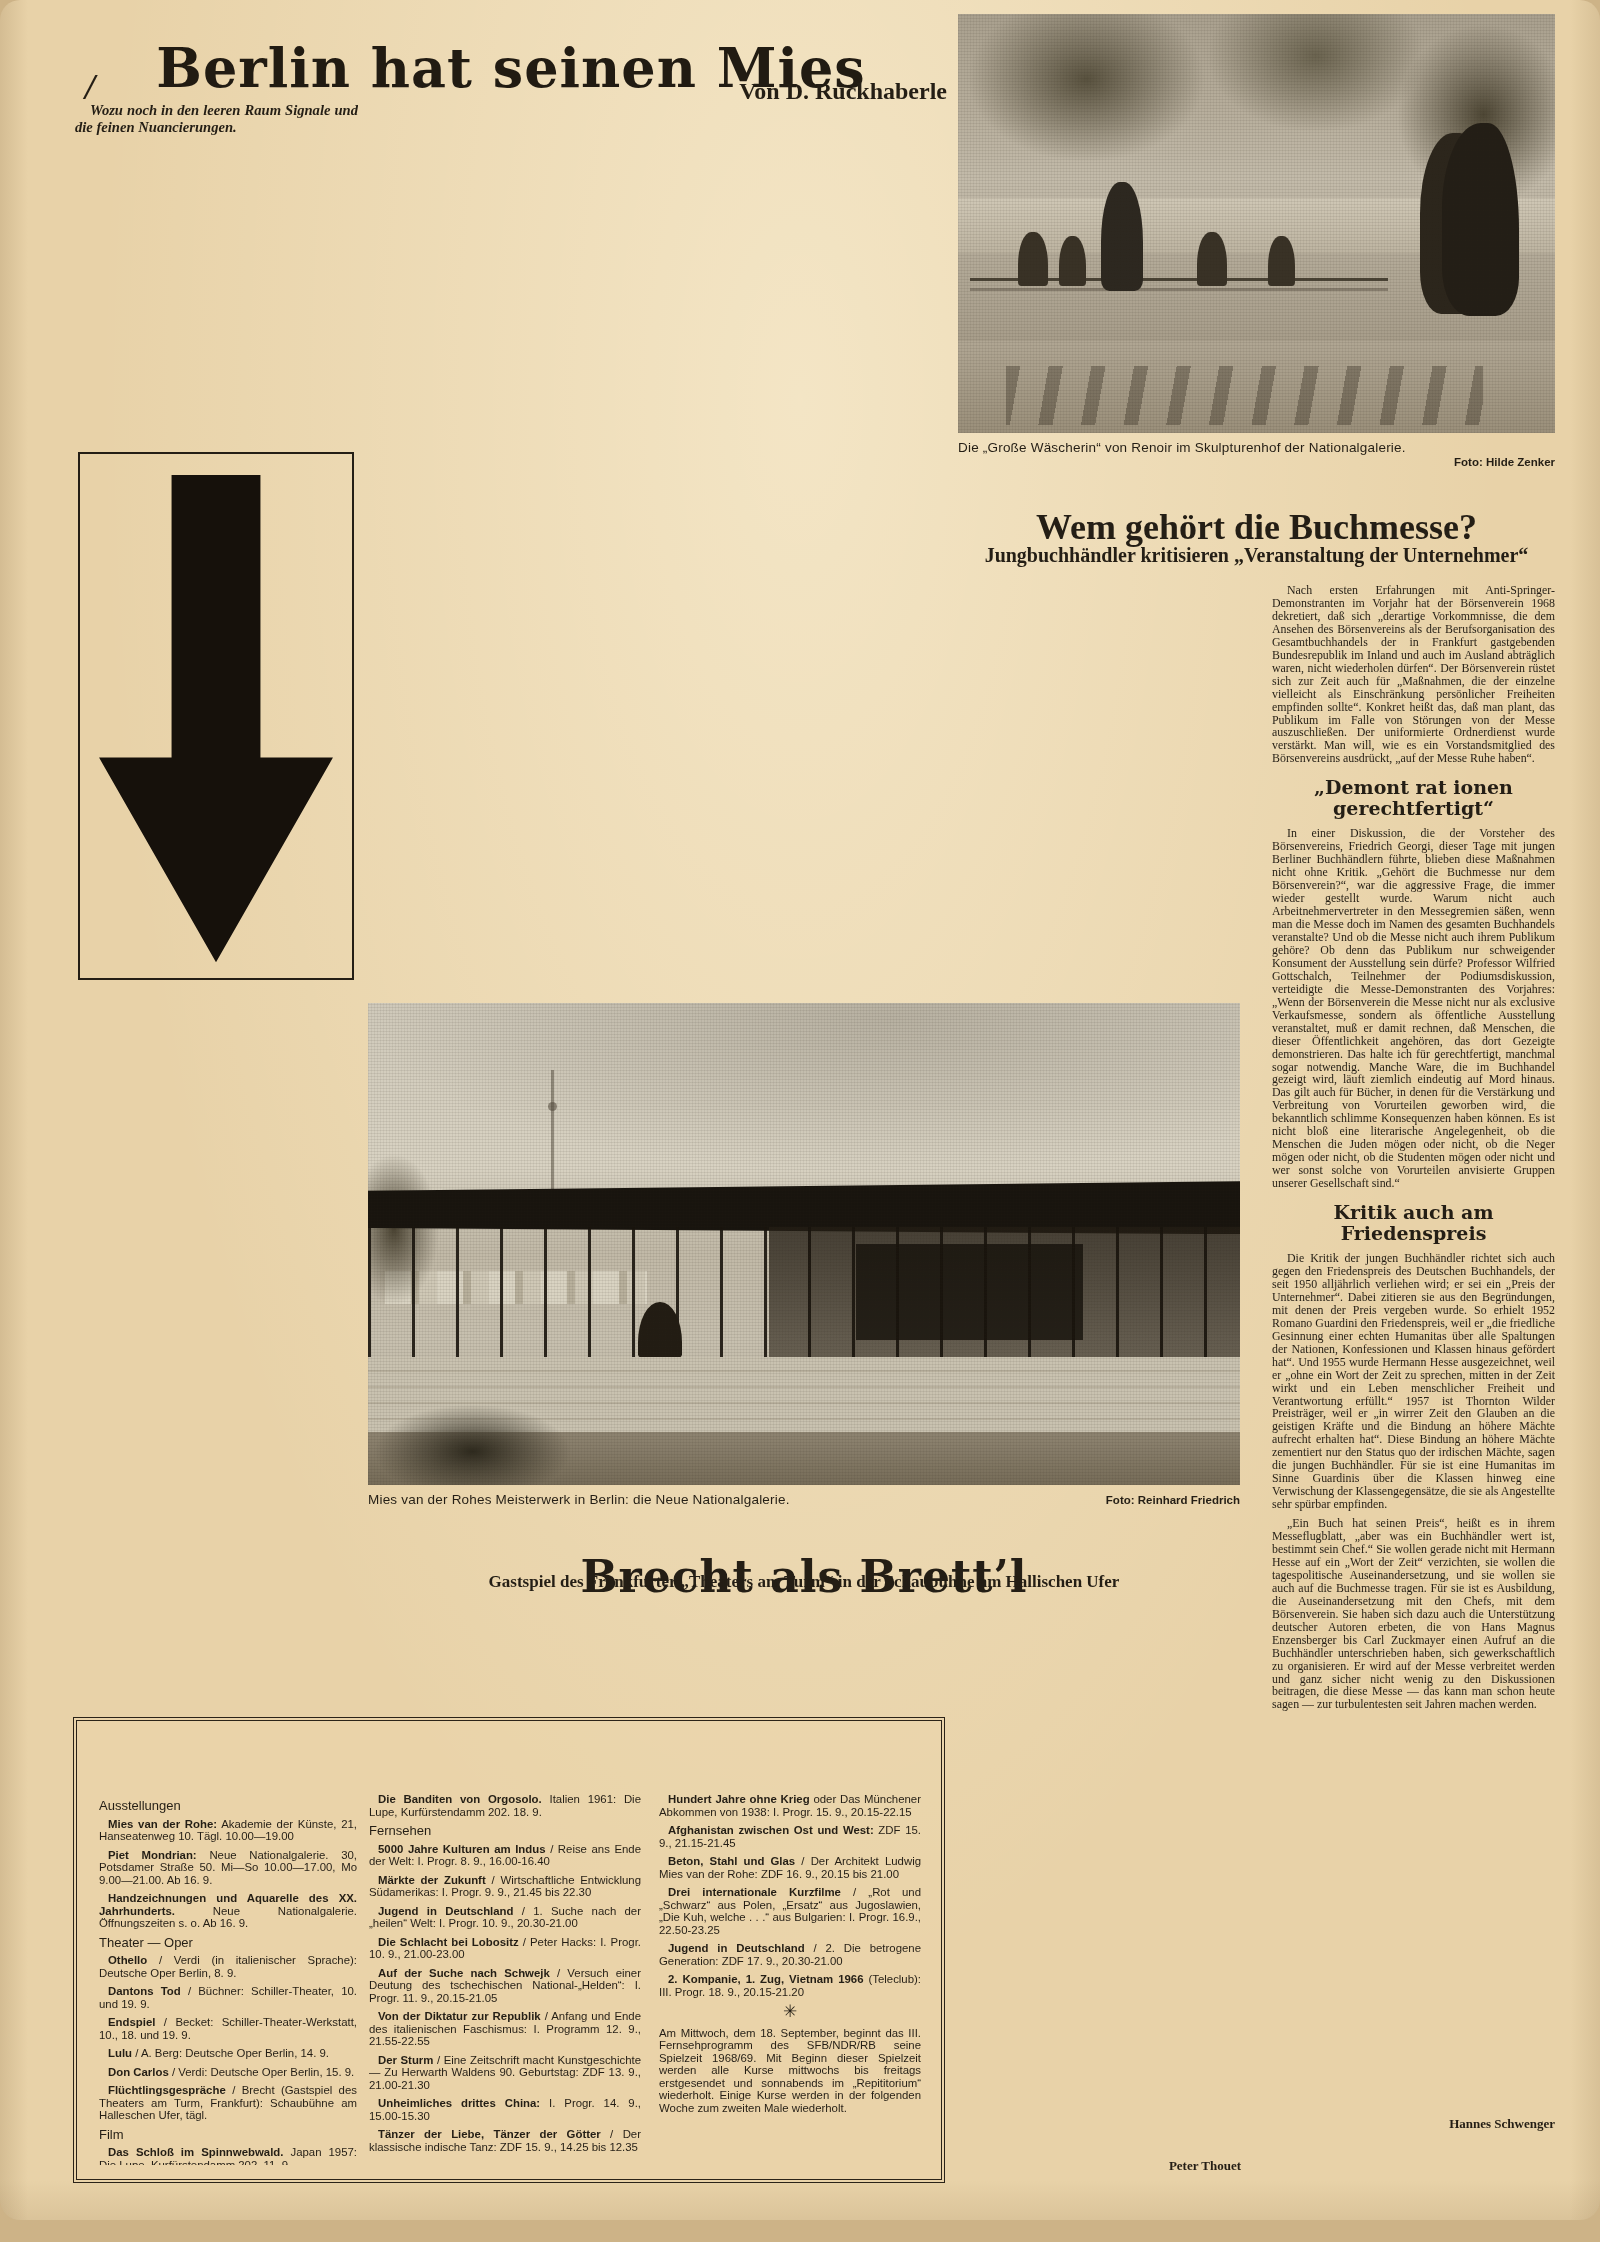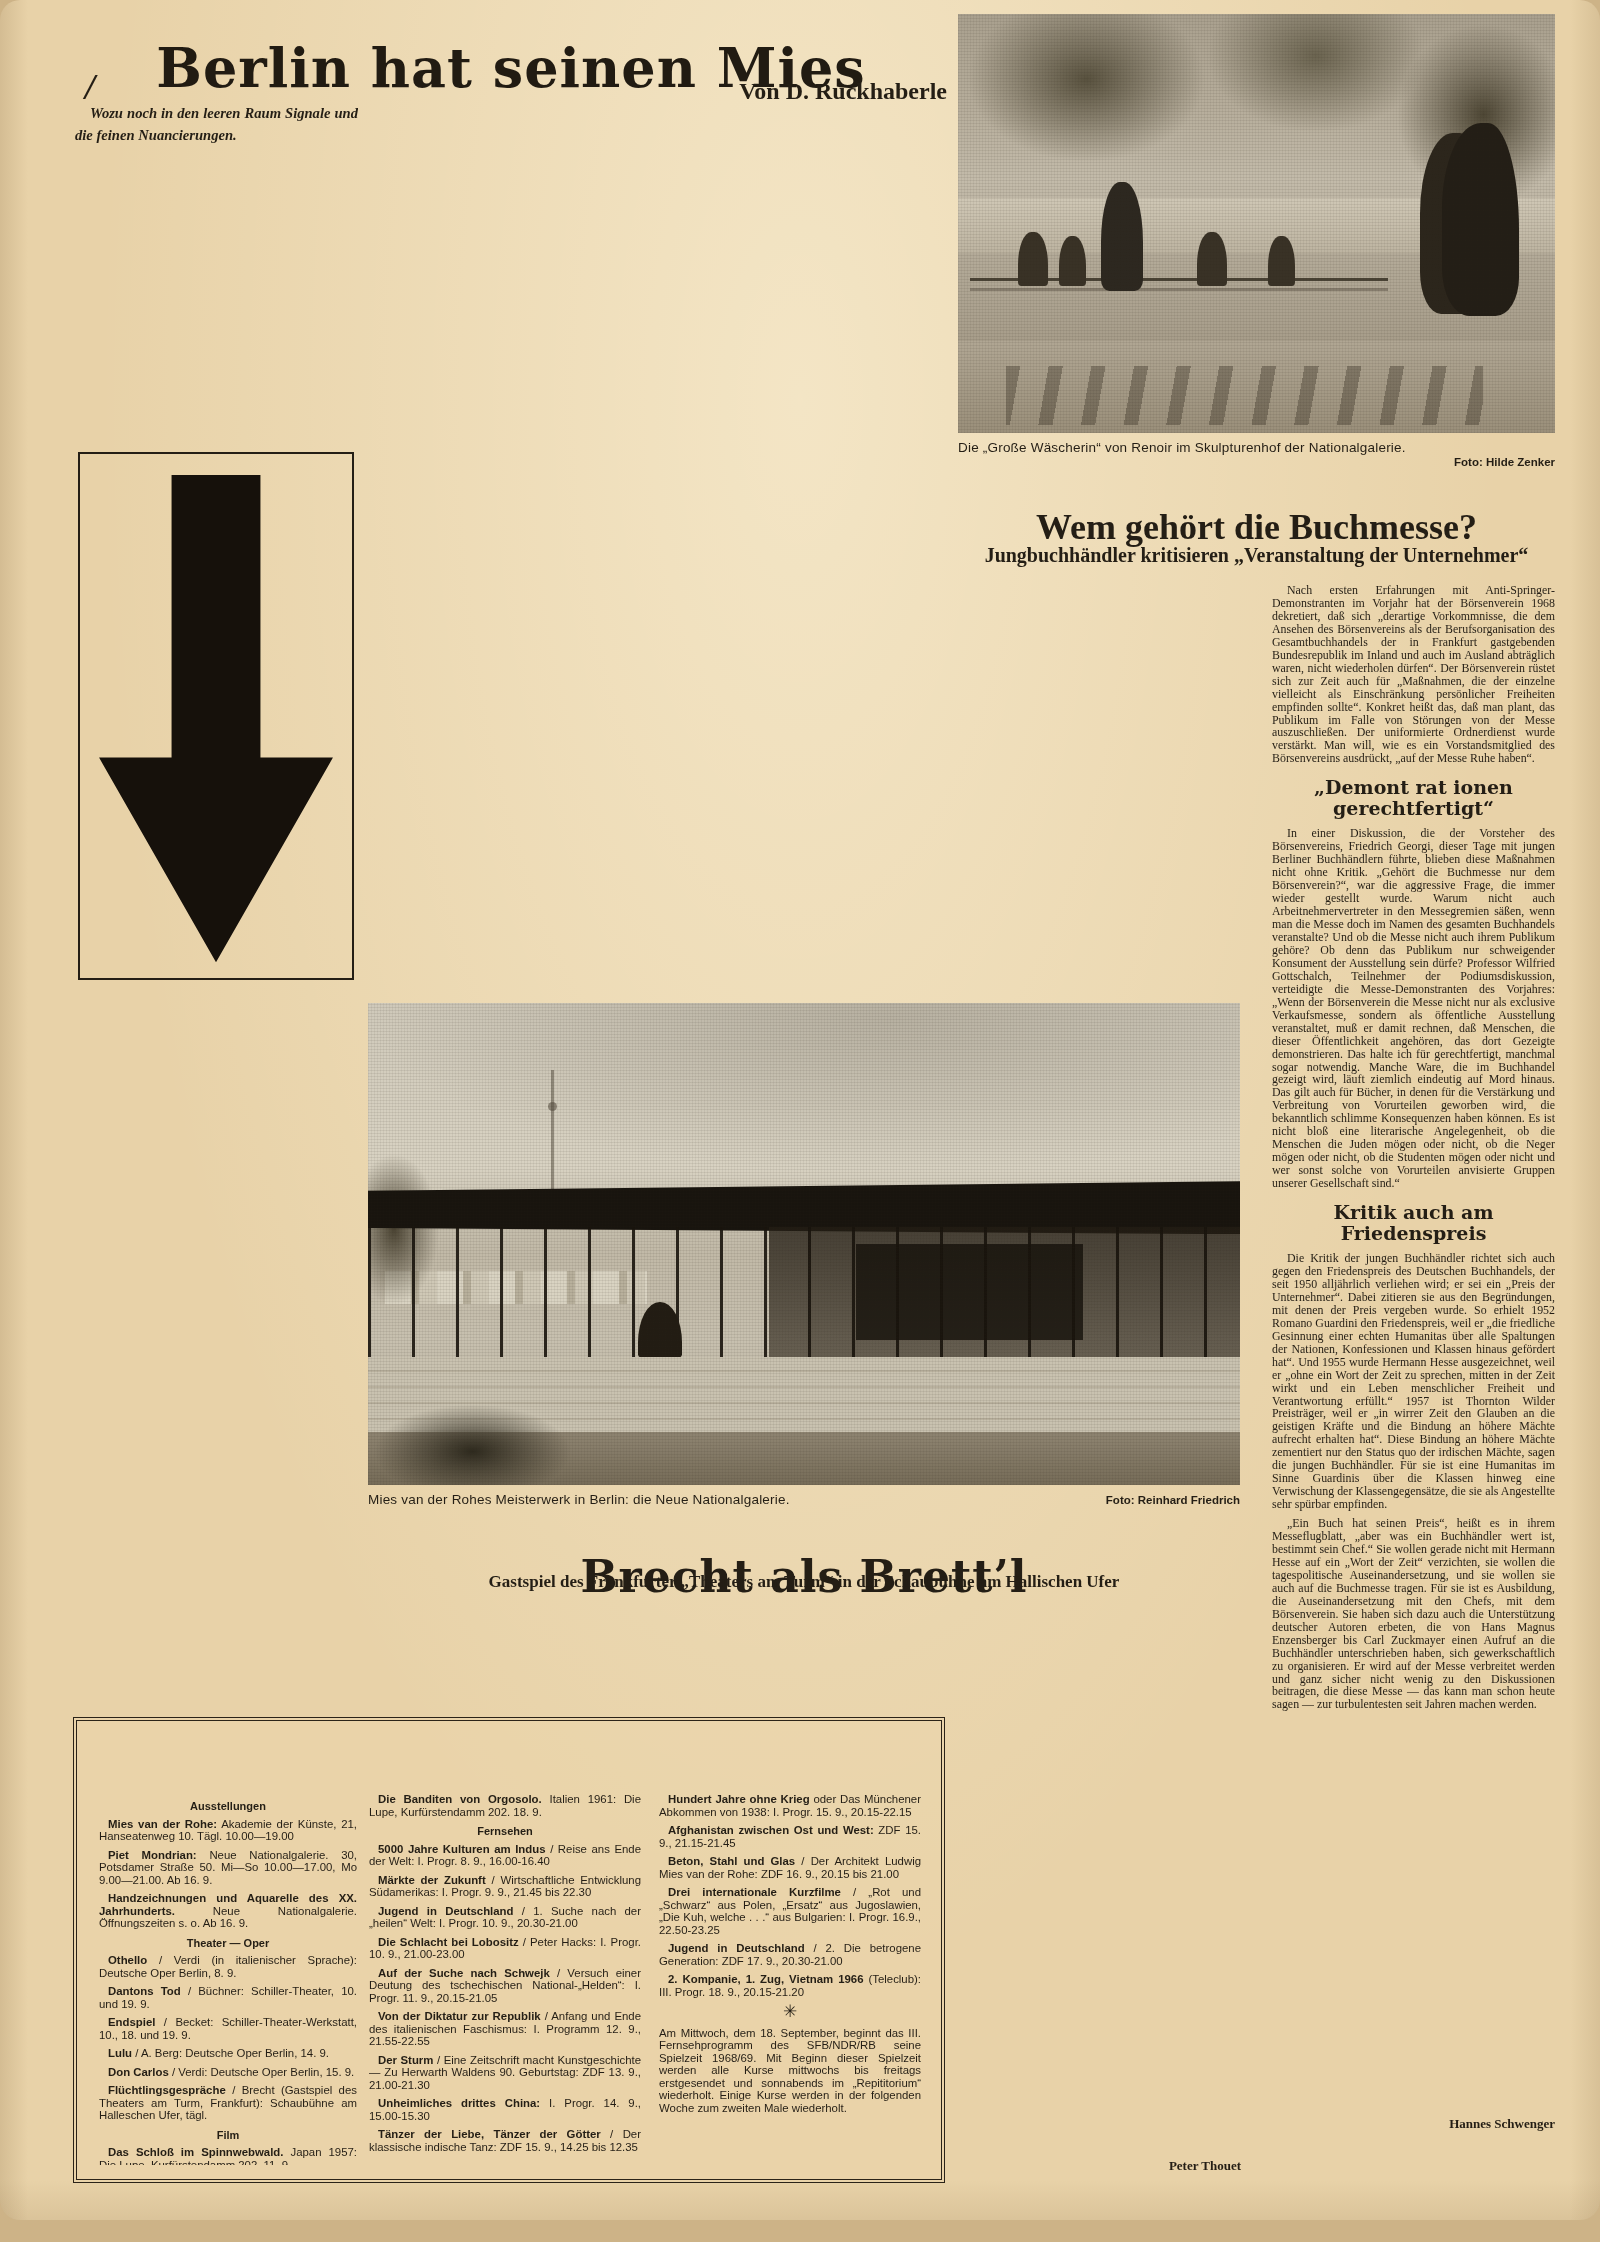--- a/index.html
+++ b/index.html
@@ -14,21 +14,21 @@
   .headline{left:75px;top:4px;width:872px;text-align:center;font-size:54px;line-height:1.05;font-weight:700;
     font-family:"DejaVu Serif","Liberation Serif",serif;letter-spacing:1px;color:#211b12;}
   .subheadrow{left:75px;top:66px;width:872px;display:flex;align-items:baseline;justify-content:space-between;}
   .subheadrow .t{font-size:27px;font-weight:400;letter-spacing:.2px;}
   .subheadrow .slash{font-size:36px;font-style:italic;font-weight:700;margin:0 6px 0 10px;}
   .subheadrow .by{font-size:24px;font-weight:700;}
   
   .col{font-size:12.8px;line-height:13.9px;text-align:justify;overflow:hidden;}
   .col p{margin:0 0 6px 0;text-indent:15px;}
   .col p:first-child{margin-top:0;}
-  .lede{font-size:14.6px;line-height:22px;font-weight:700;font-style:italic;text-indent:14px;margin:0 0 8px 0;}
+  .lede{font-size:14.6px;line-height:17px;font-weight:700;font-style:italic;text-indent:14px;margin:0 0 8px 0;}
   .c1a{left:75px;top:102px;width:283px;height:348px;}
   .c1b{left:75px;top:986px;width:283px;height:730px;}
   .c2{left:374px;top:102px;width:280px;height:886px;}
   .c3{left:664px;top:102px;width:281px;height:886px;}
   
   .arrowbox{left:78px;top:452px;width:272px;height:524px;border:2px solid #241e15;}
   .arrow{position:absolute;left:50%;top:4%;width:86%;height:93%;transform:translateX(-50%);
     background:#16110b;
     clip-path:polygon(31% 0, 69% 0, 69% 58%, 100% 58%, 50% 100%, 0 58%, 31% 58%);}
   
@@ -107,21 +107,21 @@
   
   .box{left:73px;top:1717px;width:864px;height:458px;border:4px double #2b2318;background:rgba(238,216,172,.35);}
   .box-title{position:absolute;left:0;top:8px;width:100%;text-align:center;
     font-family:"DejaVu Serif","Liberation Serif",serif;font-size:42px;letter-spacing:16px;text-indent:16px;
     color:rgba(235,214,170,.15);-webkit-text-stroke:1.6px #2b2318;}
   .lcol{position:absolute;top:72px;height:372px;overflow:hidden;
     font-family:"Liberation Sans","DejaVu Sans",sans-serif;font-size:11.4px;line-height:12.5px;text-align:justify;}
   .lcol1{left:22px;width:258px;}
   .lcol2{left:292px;width:272px;}
   .lcol3{left:582px;width:262px;}
-  .lcol .lhead{text-align:center;font-weight:700;font-size:11px;margin:7px 0 5px 0;}
+  .lcol .lhead{text-align:left;font-weight:400;font-size:13px;margin:7px 0 5px 0;}
   .lcol .litem{margin:0 0 6px 0;}
   .lcol .lead{font-weight:700;padding-left:9px;}
   .lcol .star{text-align:center;font-size:17px;margin:8px 0;}
 </style>
 </head>
 <body>
 
 <div class="page">
 
   <h1 class="abs headline">Berlin hat seinen Mies</h1>

